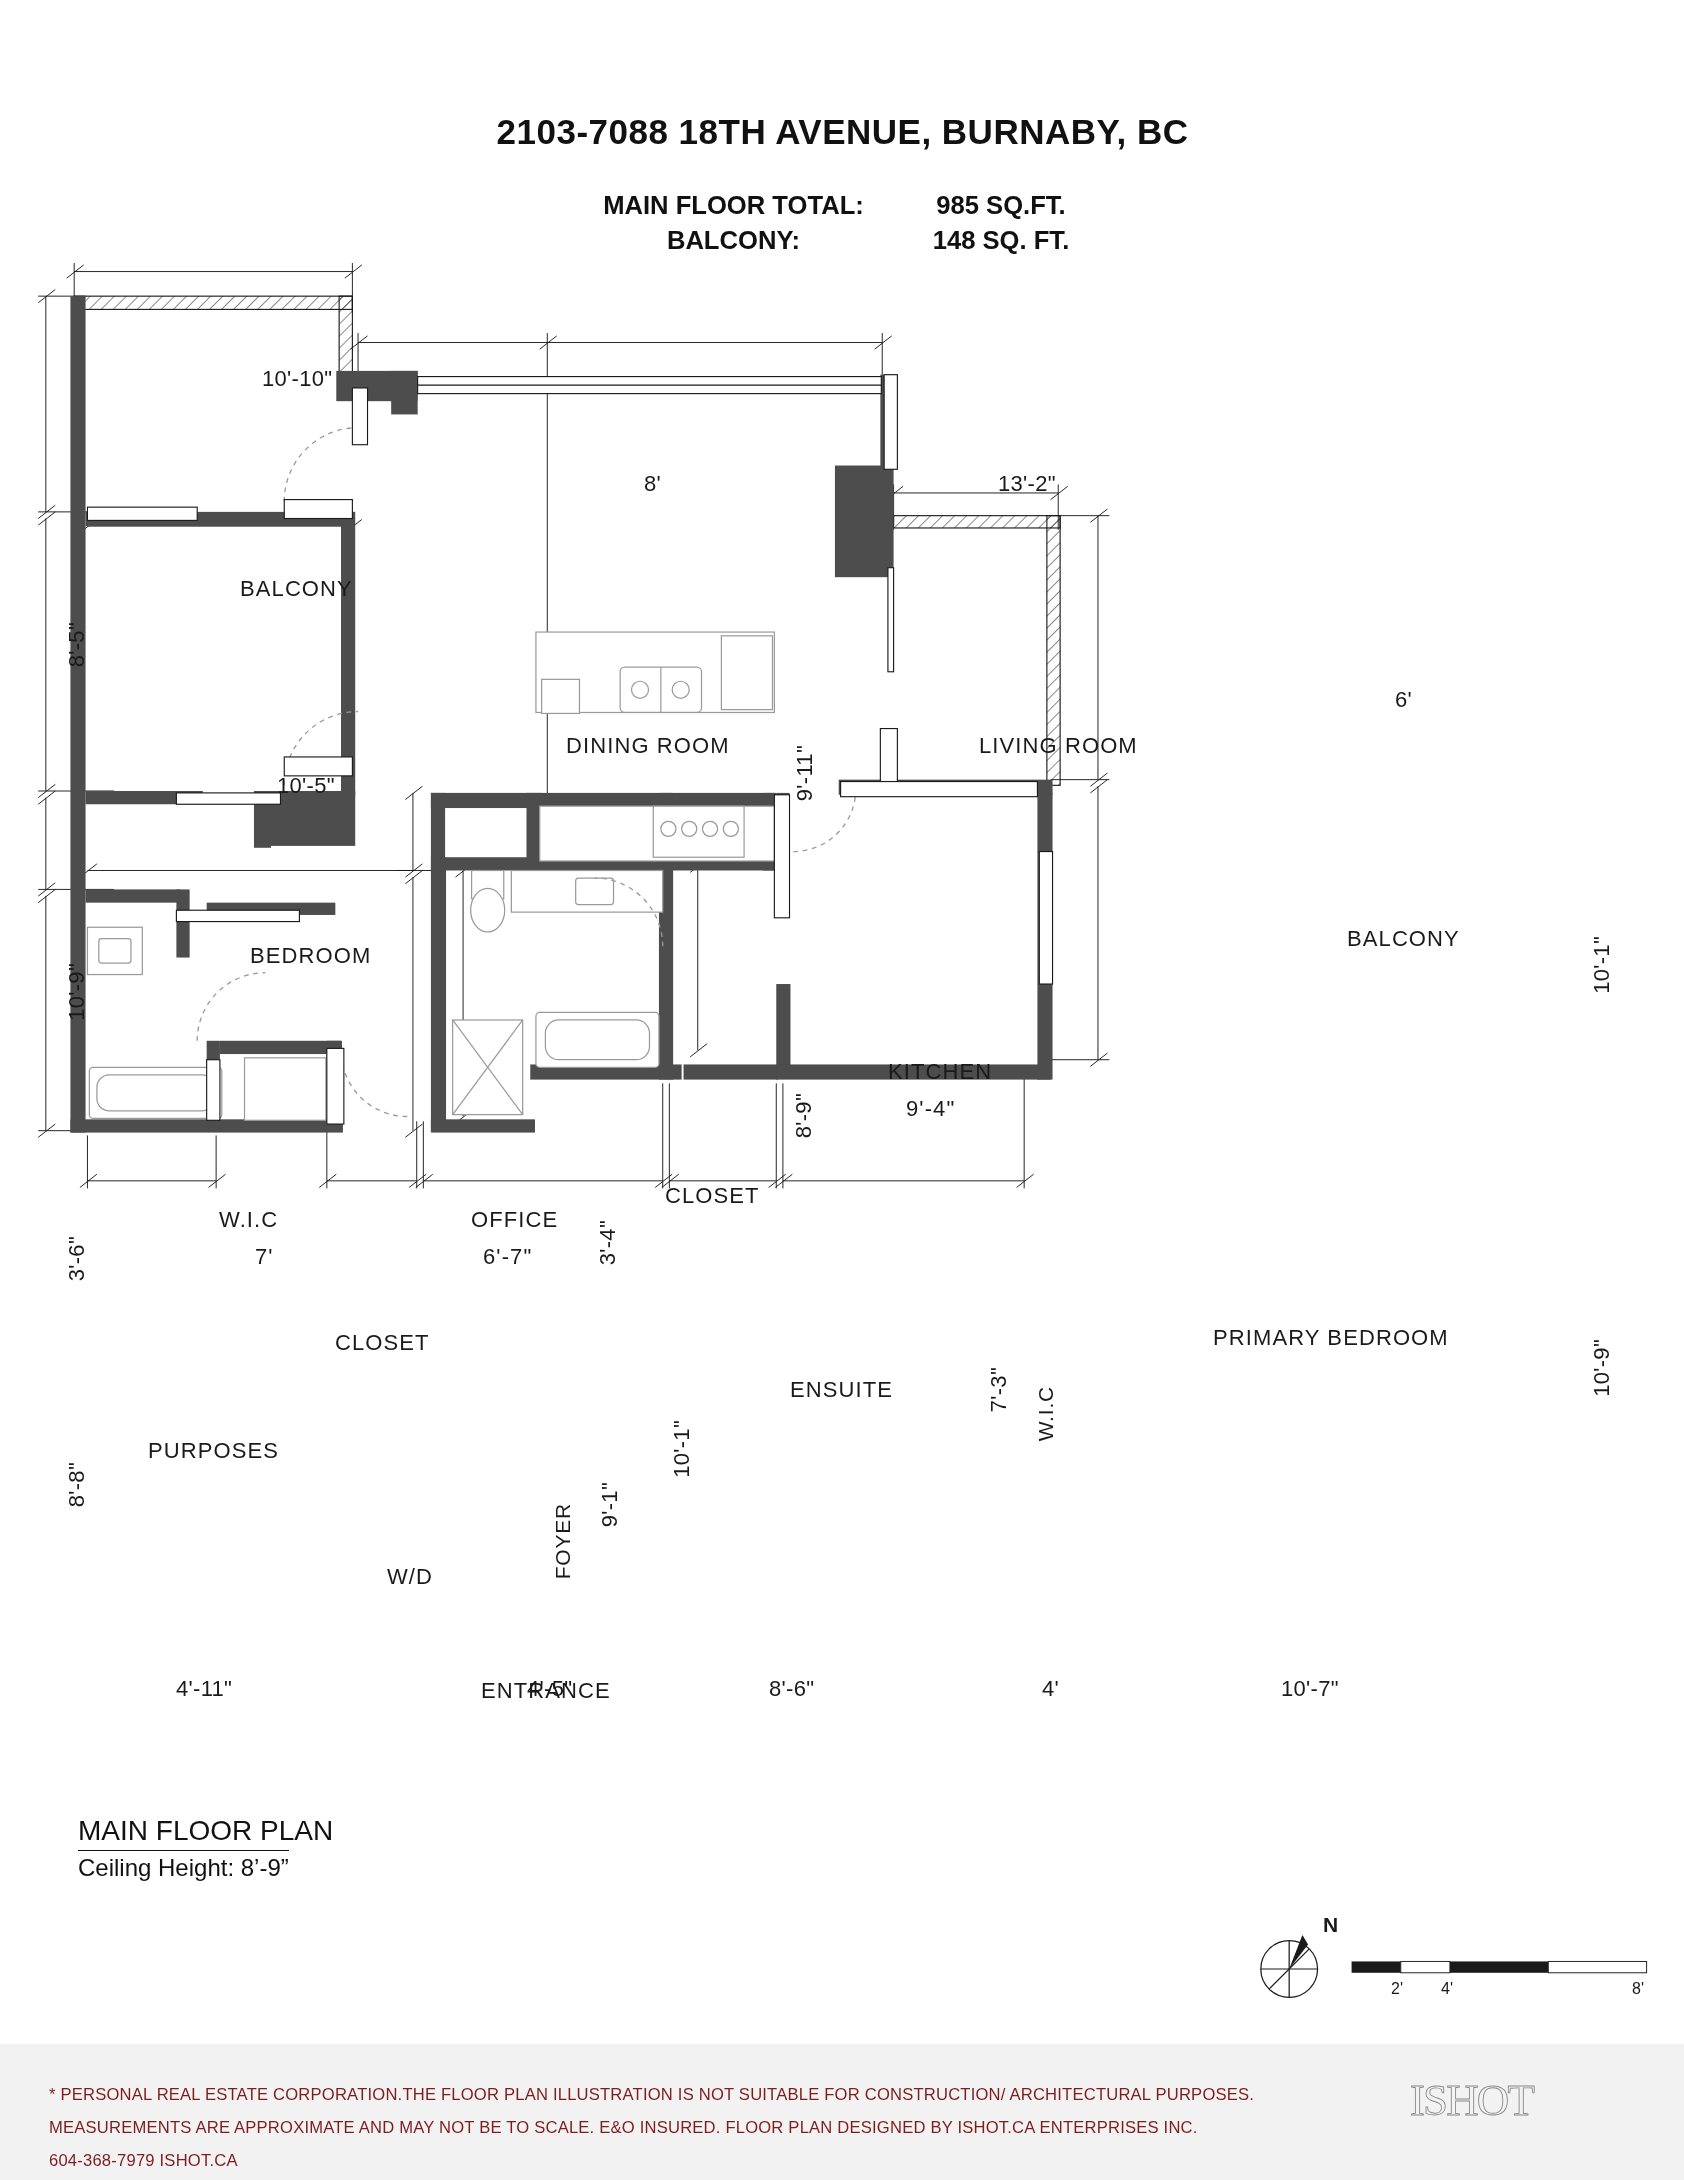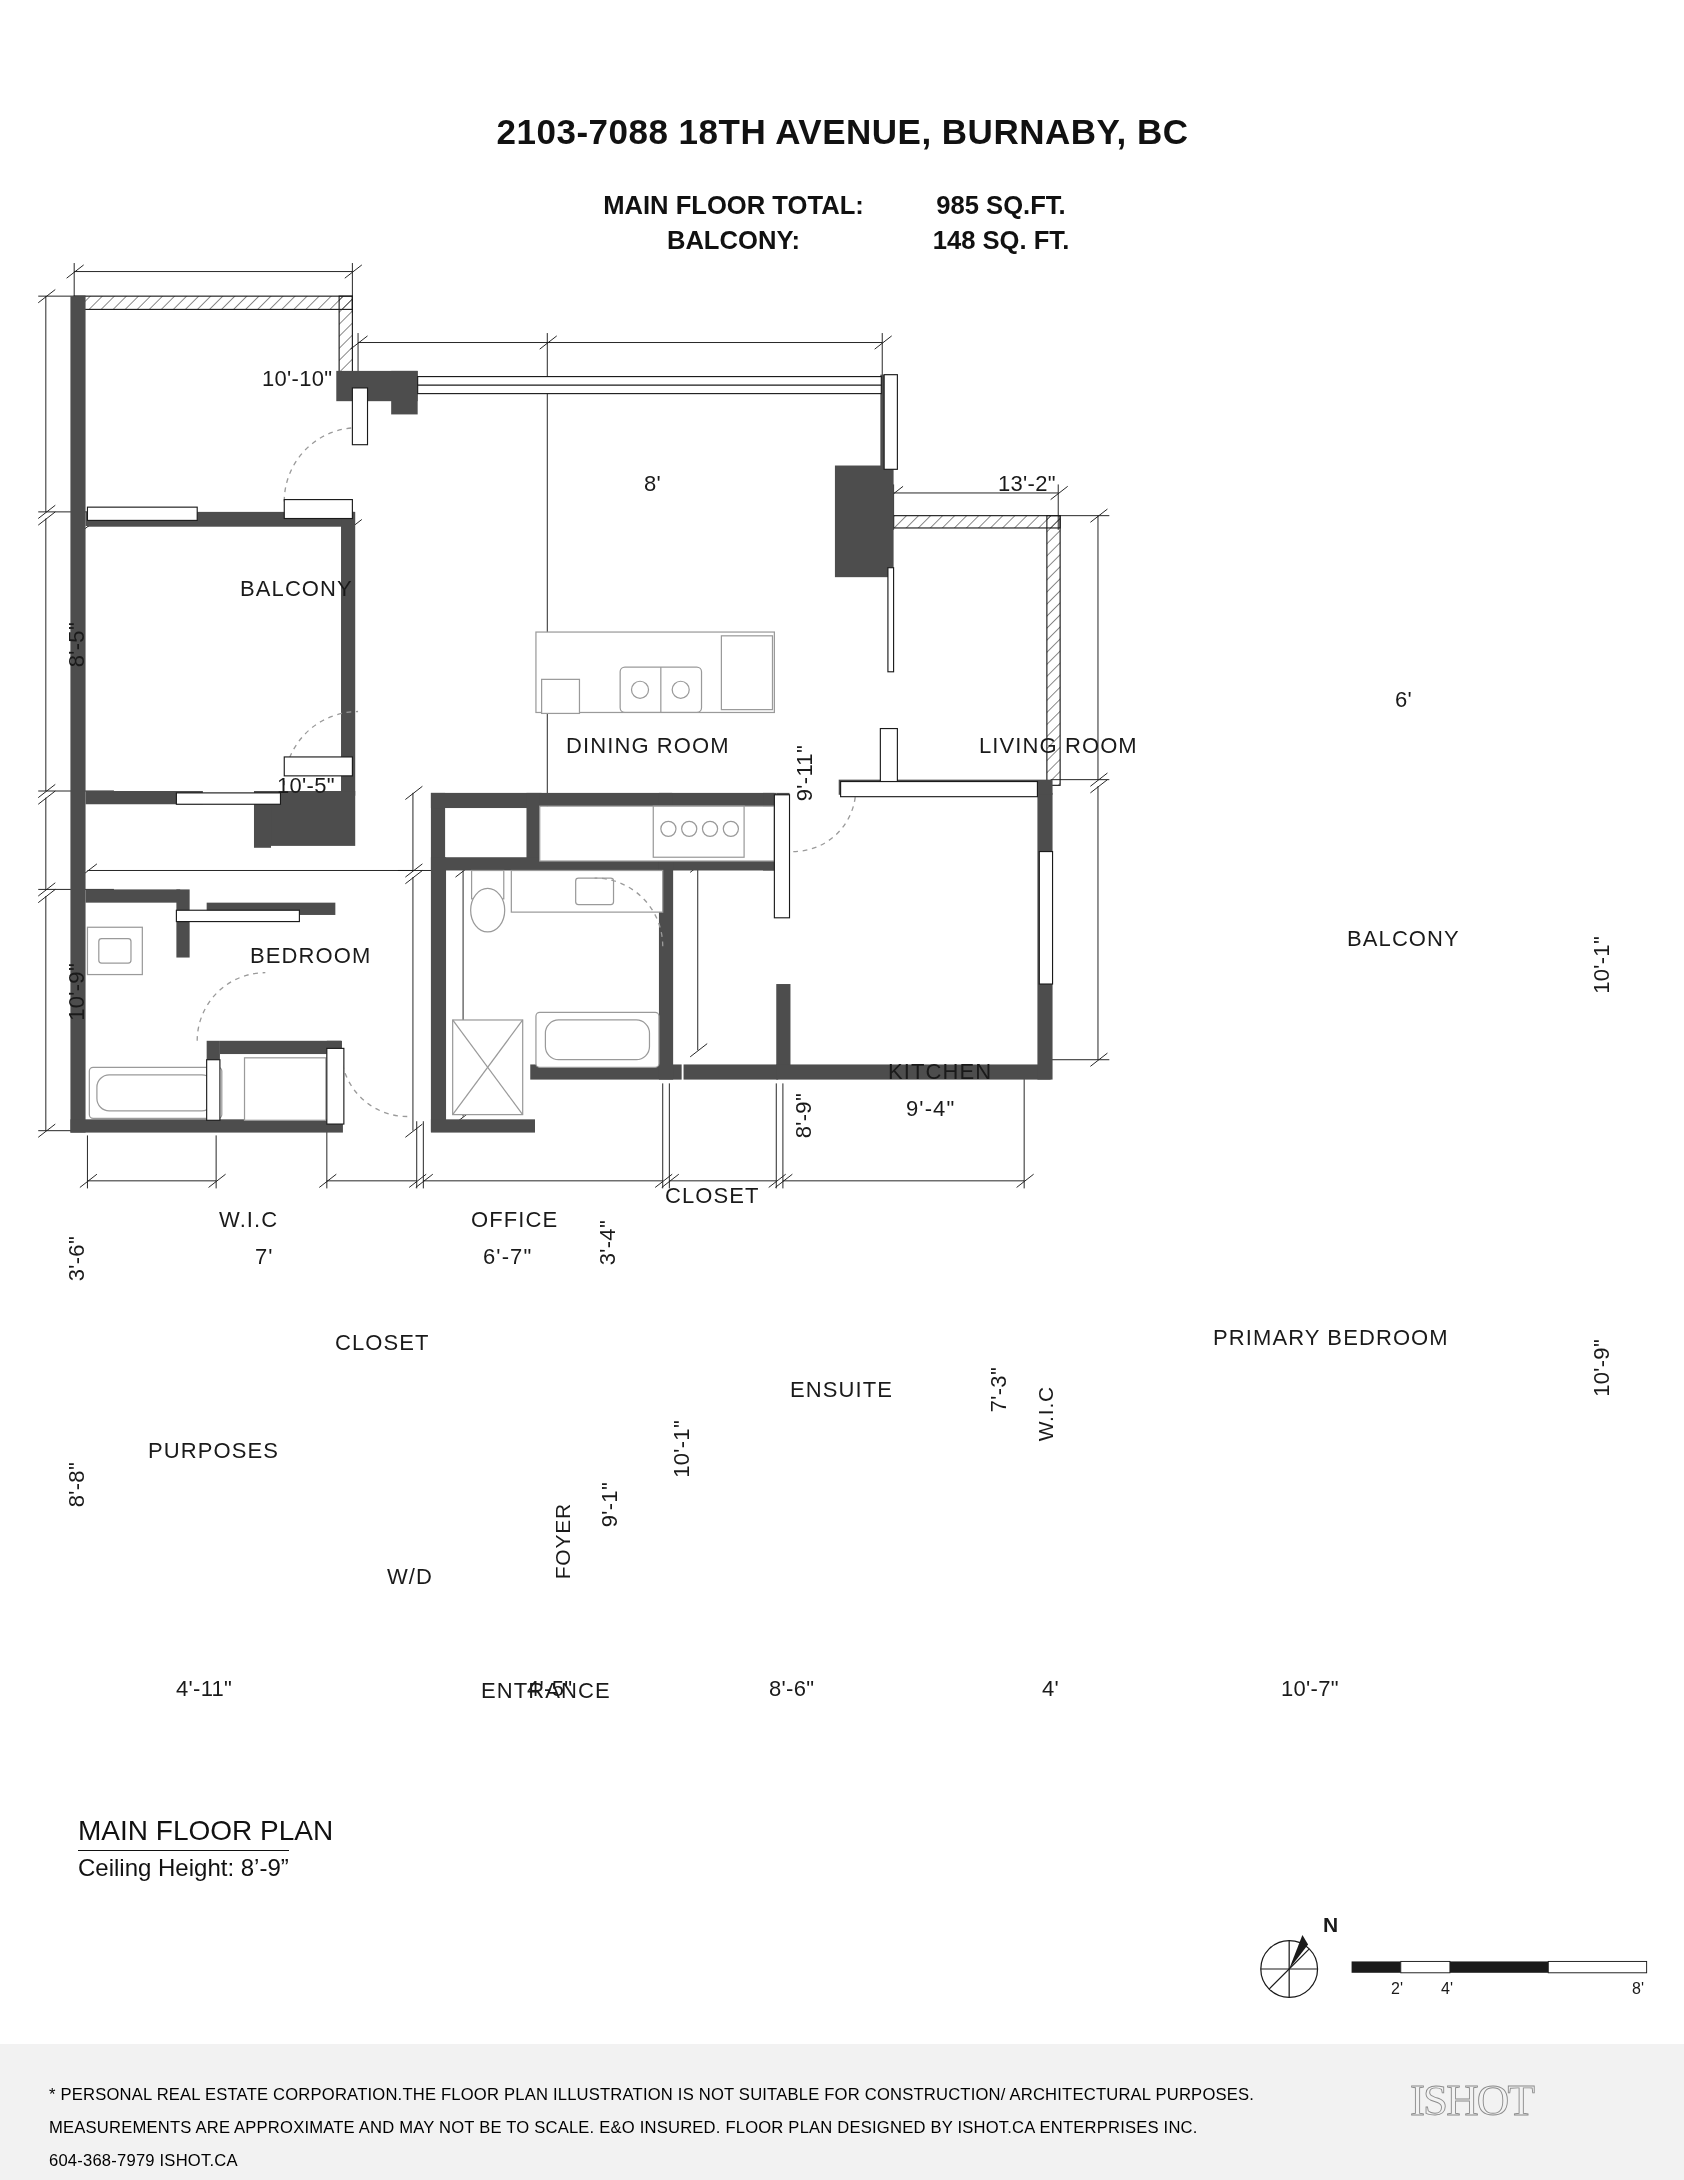--- a/index.html
+++ b/index.html
@@ -19,21 +19,21 @@
 
   
   .lbl{position:absolute;font-family:"Liberation Sans",sans-serif;color:#1a1a1a;white-space:nowrap;}
   .room{font-size:22px;letter-spacing:1.1px;}
   .room-sm{font-size:21px;letter-spacing:0.8px;}
   .dim{font-size:22px;letter-spacing:0.3px;}
   .vert{transform-origin:0 0;}
 
   
   #footerband{position:absolute;left:0;top:2044px;width:1685px;height:136px;background:#f2f2f2;}
-  #disclaimer{position:absolute;left:49px;top:2078px;font-size:16.6px;line-height:2.0;letter-spacing:0.2px;color:#000000;}
+  #disclaimer{position:absolute;left:49px;top:2078px;font-size:16.6px;line-height:2.0;letter-spacing:0.2px;color:#7f1d1d;}
   #logo{position:absolute;left:1410px;top:2074px;font-size:45px;letter-spacing:-1.9px;color:#8c8c8c;
         font-family:"Liberation Serif",serif;font-weight:normal;
         -webkit-text-stroke:0.9px #8c8c8c;color:transparent;}
 
   
   #planname{position:absolute;left:78px;top:1815px;font-size:28px;}
   #ceiling{position:absolute;left:78px;top:1850px;font-size:24px;border-top:1.9px solid #111;padding-top:2.8px;}
   .sc-lbl{position:absolute;font-size:16px;}
   #northN{position:absolute;left:1323px;top:1913px;font-size:21px;font-weight:bold;}
 </style>

